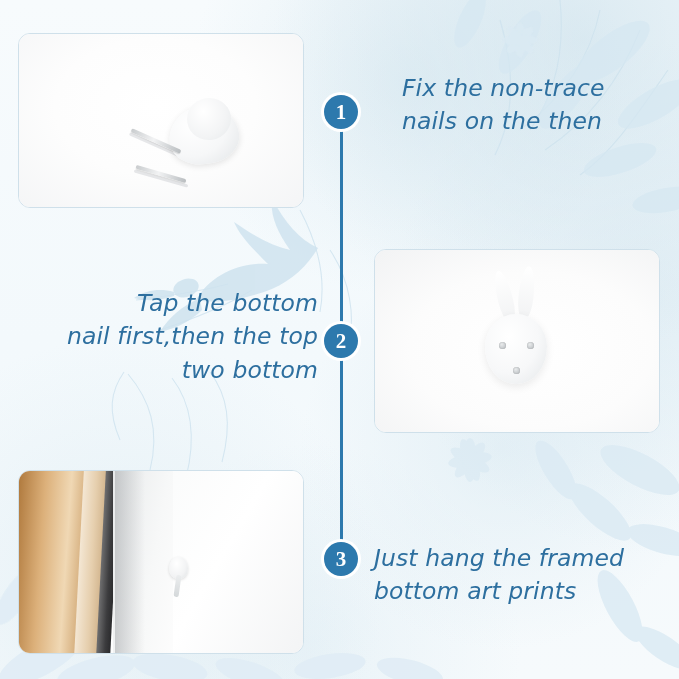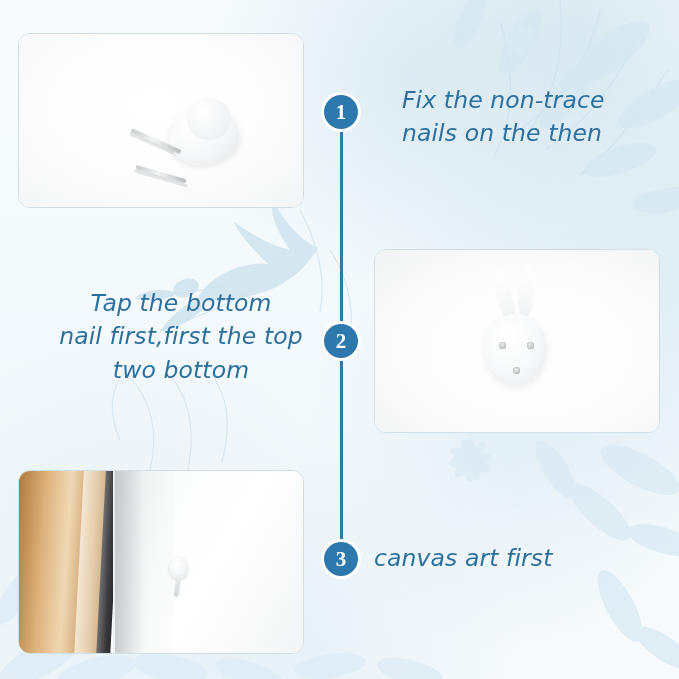--- a/index.html
+++ b/index.html
@@ -99,22 +99,22 @@
   
   .caption {
     position: absolute;
     color: #2d6f9f;
     font-family: "DejaVu Sans", sans-serif;
     font-style: italic;
     font-size: 23.5px;
     line-height: 1.42;
     letter-spacing: 0.1px;
   }
-  #cap1 { left: 402px; top: 72px;  width: 255px; margin-top: 12px; }
-  #cap2 { left: 50px;  top: 287px; width: 262px; text-align: center; }
+  #cap1 { left: 402px; top: 72px;  width: 255px; }
+  #cap2 { left: 56px;  top: 287px; width: 262px; text-align: right; }
   #cap3 { left: 374px; top: 542px; width: 290px; }
 
   
   .hook1-body {
     position:absolute;
     left: 150px; top: 72px;
     width: 70px; height: 58px;
     background: radial-gradient(ellipse at 35% 30%, #ffffff 0%, #f6f7f8 55%, #e2e5e7 100%);
     border-radius: 50% 50% 46% 46% / 56% 56% 44% 44%;
     transform: rotate(-8deg);
@@ -352,21 +352,22 @@
     </div>
   </div>
 
   <div class="caption" id="cap1">
     <div>Fix the non-trace</div>
     <div>nails on the then</div>
   </div>
 
   <div class="caption" id="cap2">
     <div>Tap the bottom</div>
-    <div>nail first,first the top</div>
+    <div>nail first,then the top</div>
     <div>two bottom</div>
   </div>
 
   <div class="caption" id="cap3">
-    <div>canvas art first</div>
+    <div>Just hang the framed</div>
+    <div>bottom art prints</div>
   </div>
 
 </div>
 
 </body></html>

